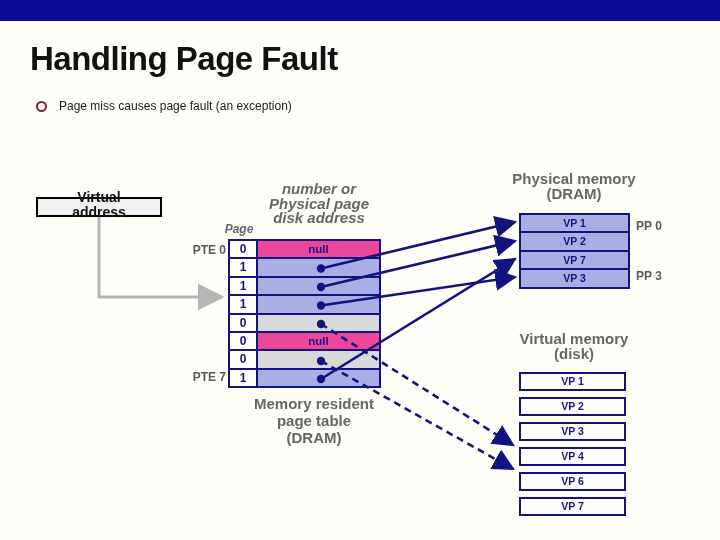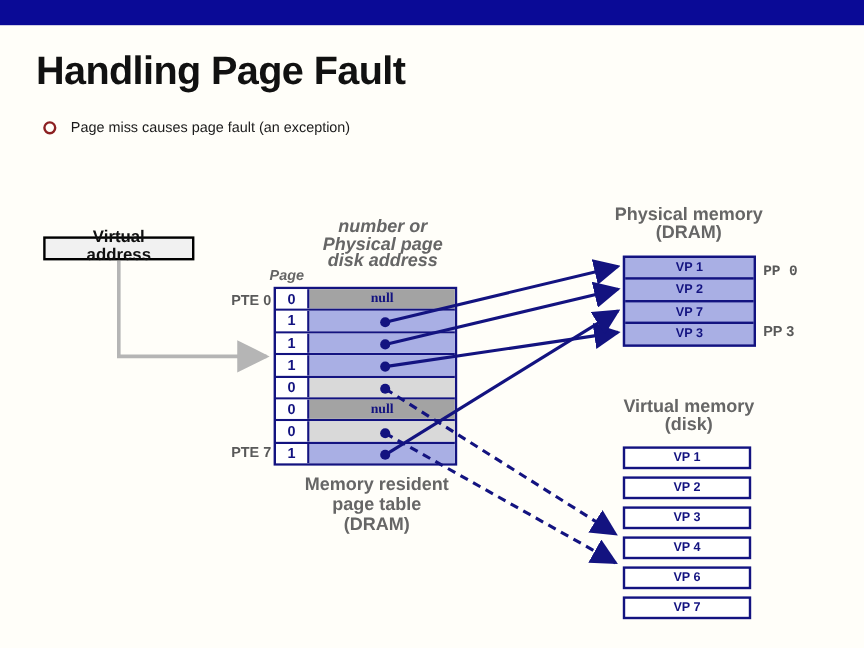--- a/index.html
+++ b/index.html
@@ -39,30 +39,30 @@
 
   .ptable{left:228px;top:239px;border:2px solid #131380;z-index:2;background:#fff;}
   .pt-row{display:flex;height:16.4px;border-bottom:2px solid #131380;}
   .pt-row:last-child{border-bottom:none;}
   .vcell{width:26px;border-right:2px solid #131380;background:#fff;
     color:#131380;font-weight:bold;font-size:12px;text-align:center;line-height:16px;}
   .dcell{width:121px;color:#131380;font-weight:bold;font-size:11.5px;
     text-align:center;line-height:16px;}
   .fill-blue{background:#a9afe4;}
   .fill-gray{background:#d9d9d9;}
-  .fill-white{background:#a3a3a3;font-family:Liberation Serif, serif;}
+  .fill-white{background:#ec4899;}
 
   .pt-caption{left:238px;top:395px;width:152px;line-height:17px;z-index:3;}
 
   .dram-title{left:503px;top:172px;width:142px;z-index:3;}
   .dram-box{left:519px;top:213px;border:2px solid #131380;background:#a9afe4;z-index:2;width:107px;}
   .dram-row{height:16.4px;border-bottom:2px solid #131380;
     color:#131380;font-weight:bold;font-size:10.5px;text-align:center;line-height:17px;}
   .dram-row:last-child{border-bottom:none;}
-  .pp0-label{left:636px;top:219px;z-index:3;font-family:Liberation Mono, monospace;}
+  .pp0-label{left:636px;top:219px;z-index:3;}
   .pp3-label{left:636px;top:269px;z-index:3;}
 
   .disk-title{left:503px;top:332px;width:142px;z-index:3;}
   .disk-stack{left:519px;top:372px;width:107px;display:flex;flex-direction:column;gap:6px;z-index:2;}
   .disk-row{height:15px;border:2px solid #131380;background:#fff;
     color:#131380;font-weight:bold;font-size:10.5px;text-align:center;line-height:15px;}
 
   svg.overlay{position:absolute;left:0;top:0;pointer-events:none;}
   #svg-under{z-index:1;}
   #svg-over{z-index:5;}

